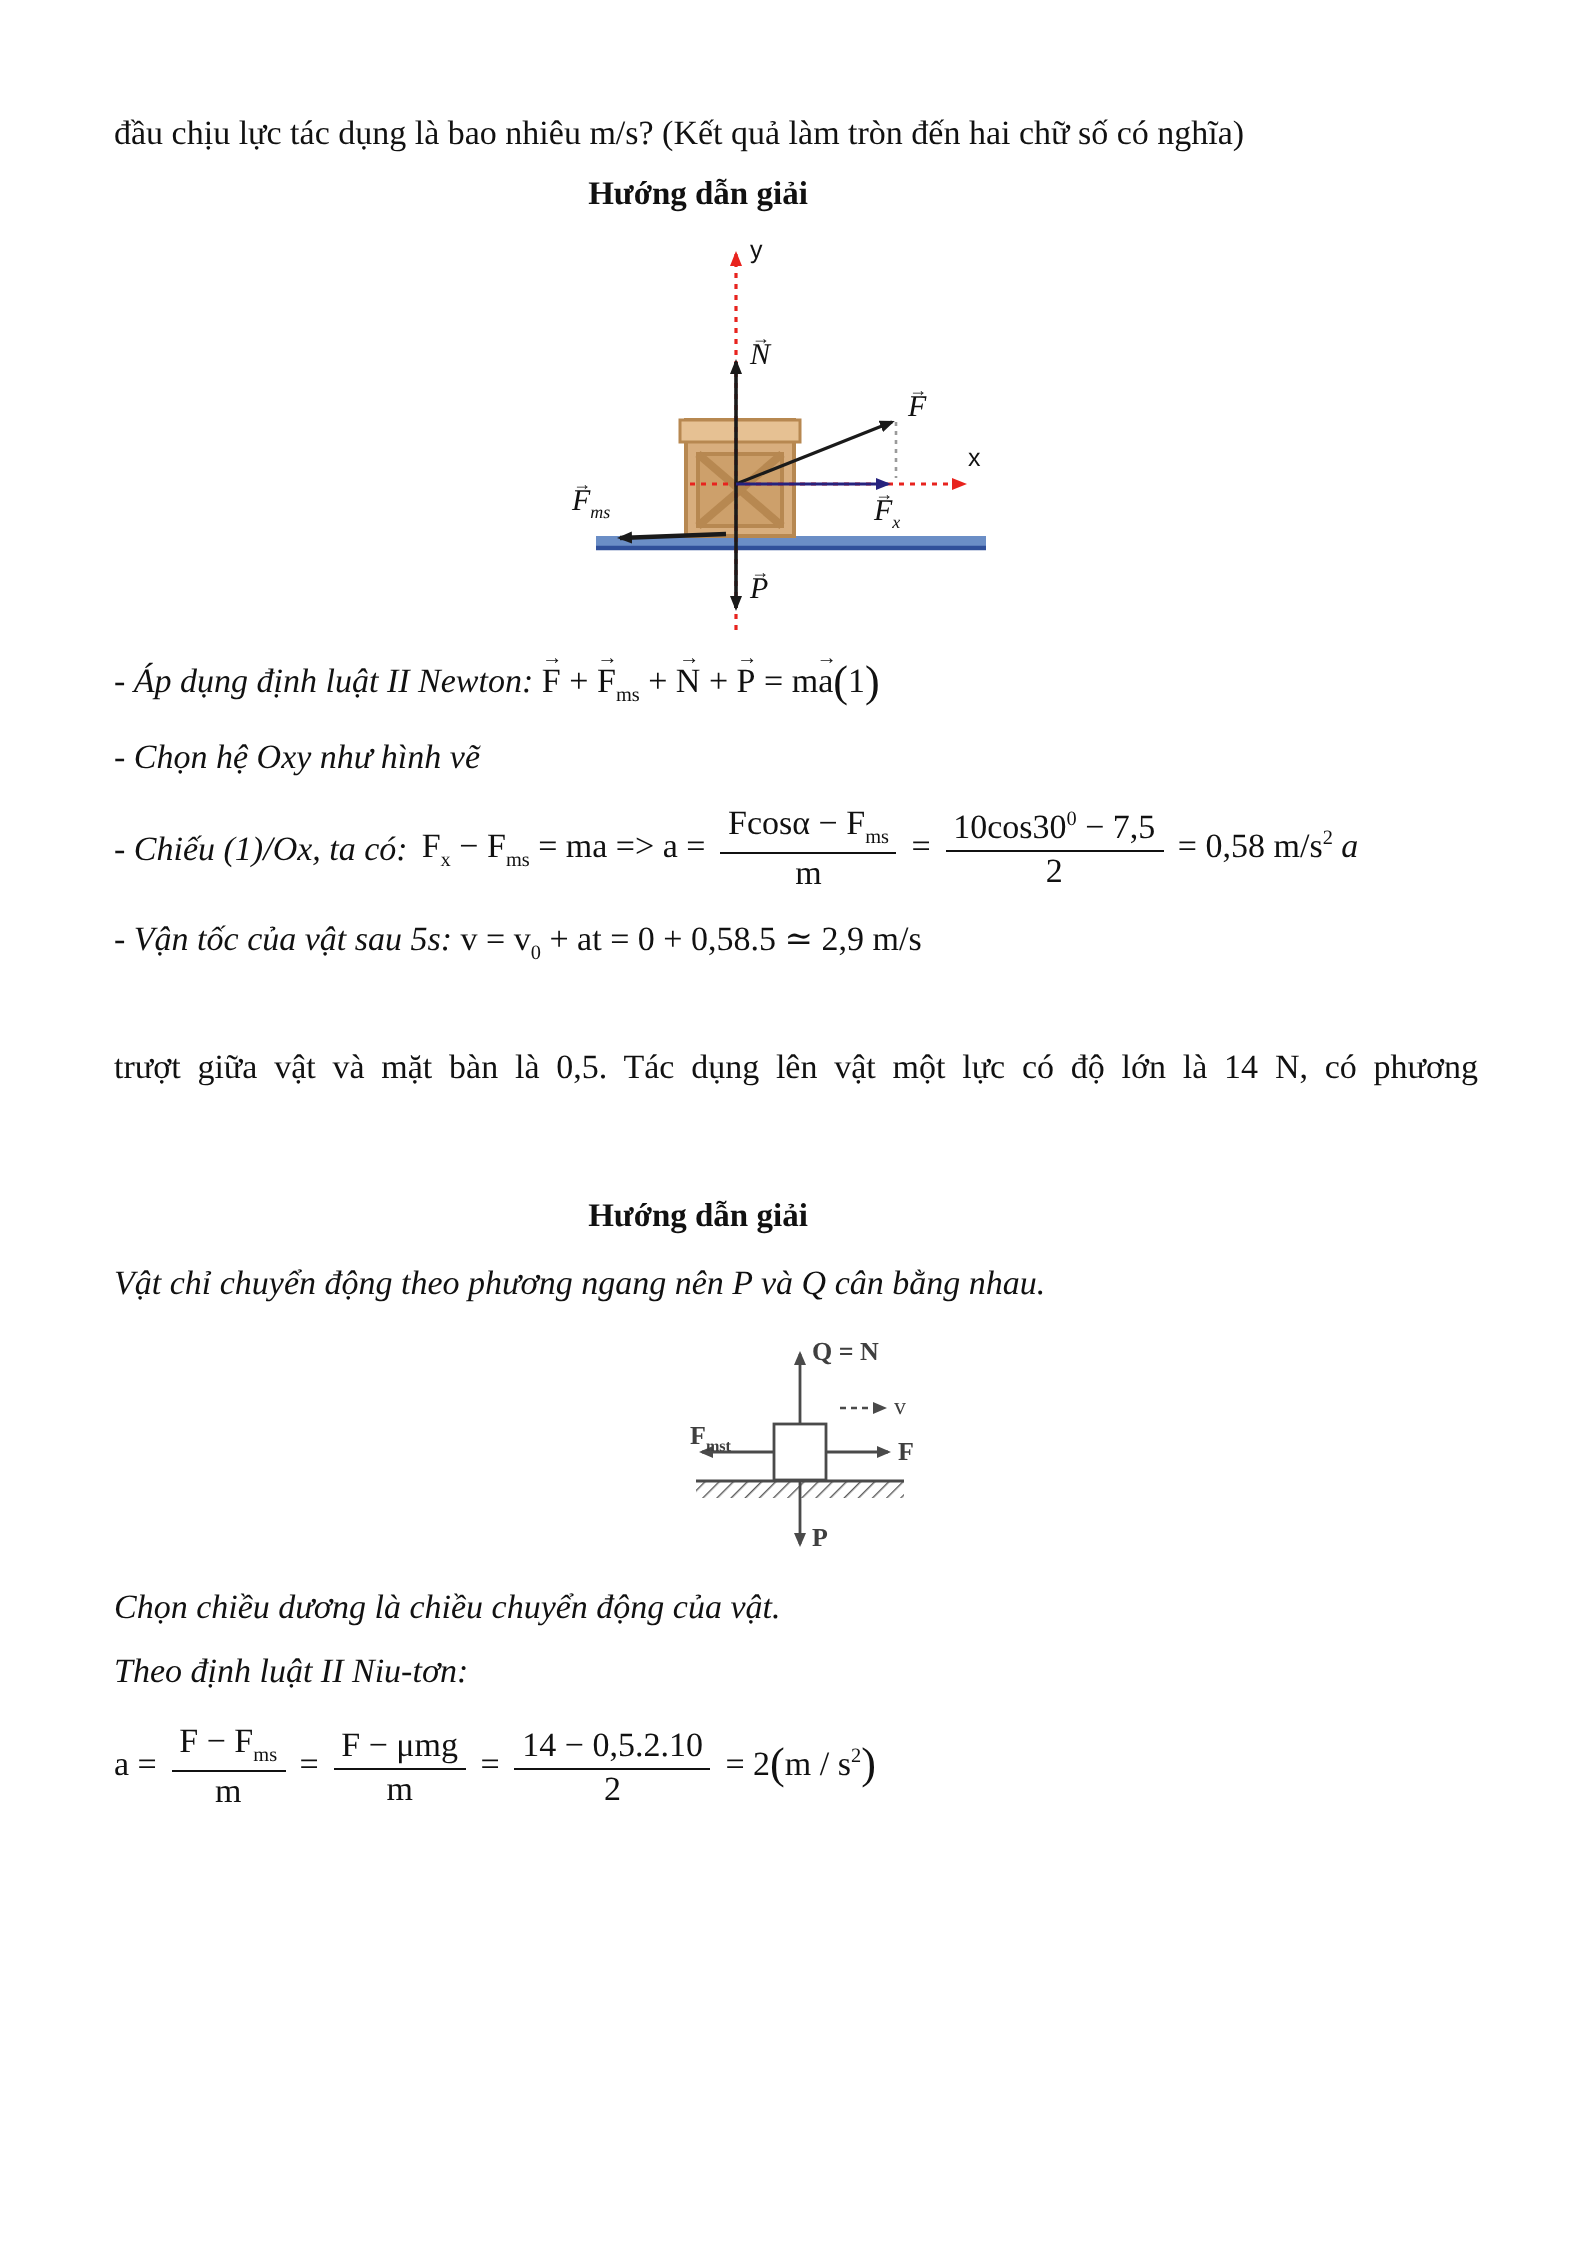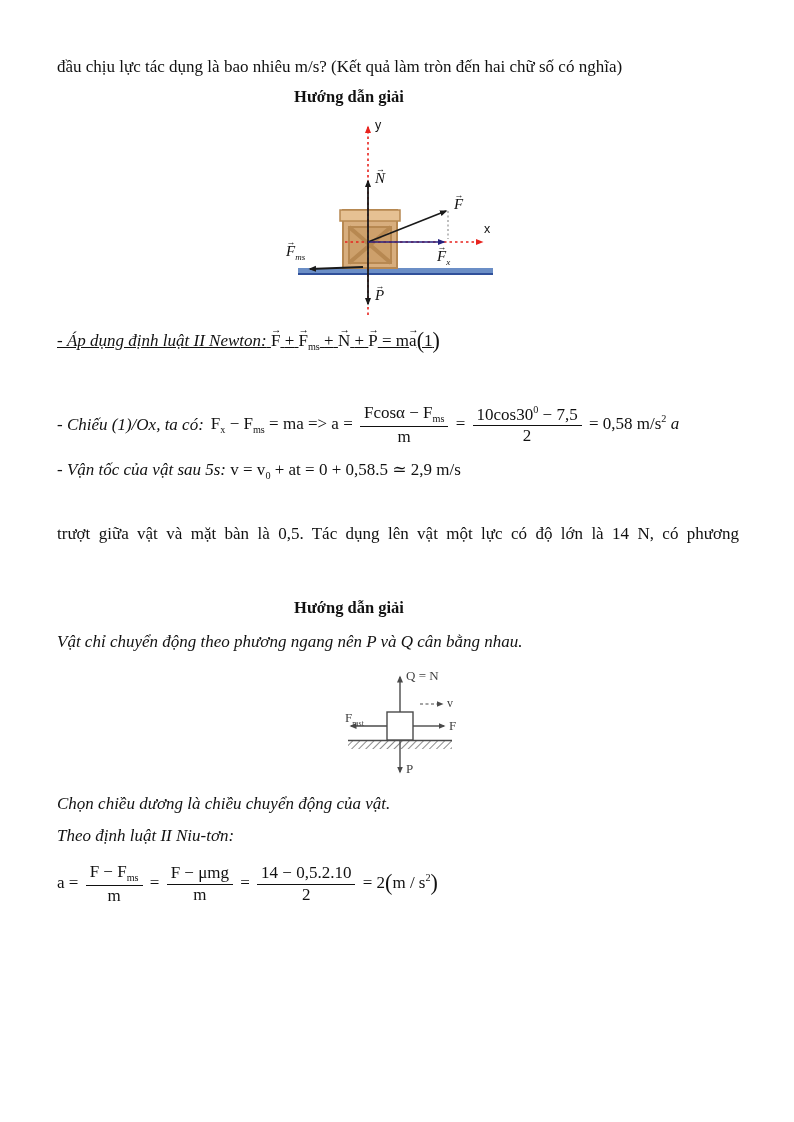--- a/index.html
+++ b/index.html
@@ -20,21 +20,21 @@
   .frac{display:inline-block;vertical-align:middle;text-align:center;margin:0 3px;}
   .frac .num,.frac .den{display:block;line-height:1.2;padding:0 4px;}
   .frac .den{border-top:1.2px solid #111;}
   .bigp{font-size:1.3em;vertical-align:-0.08em;}
   
   .dlab{position:absolute;font-family:"Liberation Serif","DejaVu Serif",serif;
         font-style:italic;font-size:15px;color:#111;line-height:1;}
   .axlab{position:absolute;font-family:"Liberation Sans","DejaVu Sans",sans-serif;
          font-style:normal;font-size:12.5px;color:#111;line-height:1;}
   .d2lab{position:absolute;font-family:"Liberation Serif","DejaVu Serif",serif;
-         font-weight:normal;font-size:13px;color:#3f3f3f;line-height:1;}
+         font-weight:bold;font-size:13px;color:#3f3f3f;line-height:1;}
   .d2lab sub{font-size:0.62em;}
 </style>
 </head>
 <body>
 
 <div class="page">
 
   <div class="tline" style="top:56px;">
     <span>đầu chịu lực tác dụng là bao nhiêu m/s? (Kết quả làm tròn đến hai chữ số có nghĩa)</span>
   </div>
@@ -90,34 +90,35 @@
       <span class="vec"><span class="va">→</span><span>F</span></span><sub>x</sub>
     </div>
     <div class="dlab" style="left:4px;top:129px;">
       <span class="vec"><span class="va">→</span><span>F</span></span><sub>ms</sub>
     </div>
     <div class="dlab" style="left:93px;top:173px;">
       <span class="vec"><span class="va">→</span><span>P</span></span>
     </div>
   </div>
 
-  <div class="tline" style="top:326px;text-decoration:underline;">
+  <div class="tline" style="top:326px;">
     <span class="it">- Áp dụng định luật II Newton:</span>
     <span class="fm">
       <span class="vec"><span class="va">→</span><span>F</span></span>
       <span>+</span>
       <span class="vec"><span class="va">→</span><span>F</span></span><sub>ms</sub>
       <span>+</span>
       <span class="vec"><span class="va">→</span><span>N</span></span>
       <span>+</span>
       <span class="vec"><span class="va">→</span><span>P</span></span>
       <span>= m</span><span class="vec"><span class="va">→</span><span>a</span></span><span class="bigp">(</span><span>1</span><span class="bigp">)</span>
     </span>
   </div>
 
+  <div class="tline it" style="top:368px;">- Chọn hệ Oxy như hình vẽ</div>
 
   <div class="tline" style="top:398px;height:54px;display:flex;align-items:center;">
     <span class="it">- Chiếu (1)/Ox, ta có:</span>
     <span class="fm" style="margin-left:7px;">
       <span>F</span><sub>x</sub>
       <span>− F</span><sub>ms</sub>
       <span>= ma =&gt; a =</span>
       <span class="frac">
         <span class="num"><span>Fcosα − F</span><sub>ms</sub></span>
         <span class="den">m</span>

